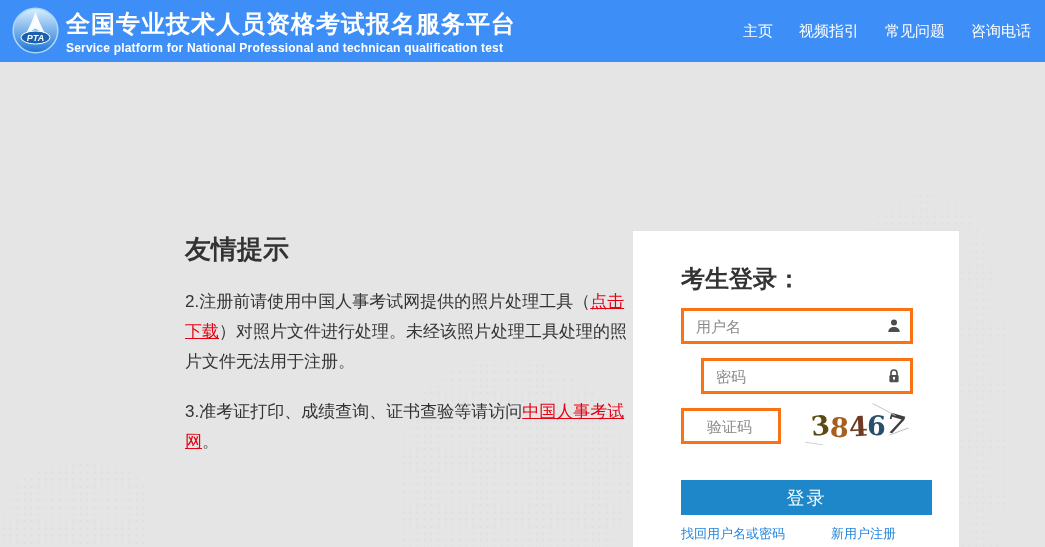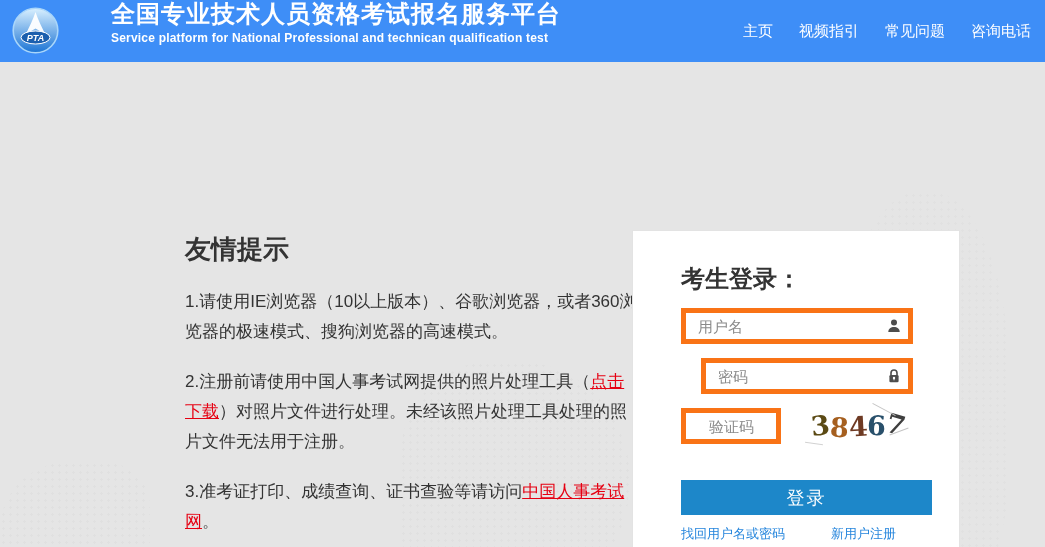--- a/index.html
+++ b/index.html
@@ -2,21 +2,21 @@
 <html><head>
 <meta charset="utf-8">
 <style>
   * { margin:0; padding:0; box-sizing:border-box; }
   html,body { width:1045px; height:547px; overflow:hidden; background:#fff;
     font-family:"Liberation Sans","DejaVu Sans",sans-serif; }
 
   
   .header { position:relative; width:100%; height:62px; background:#3e8ef7; }
   .logo { position:absolute; left:12px; top:7px; width:47px; height:47px; }
-  .brand { position:absolute; left:66px; top:0; color:#fff;margin-left:45px; }
+  .brand { position:absolute; left:66px; top:10px; color:#fff; }
   .brand-title { font-size:24px; font-weight:bold; letter-spacing:1px; line-height:28px; }
   .brand-sub { font-size:12px; font-weight:bold; margin-top:3px; letter-spacing:0.2px; }
   .topnav { position:absolute; right:14px; top:0; height:62px; display:flex; align-items:center; gap:26px; }
   .topnav a { color:#fff; font-size:15px; text-decoration:none; cursor:pointer; }
 
   
   .main { position:relative; width:100%; height:485px; background:#e5e5e5; }
 
   .map-dots { position:absolute; background-image:radial-gradient(#dcdcdc 1.1px, transparent 1.1px);
     background-size:7px 7px; opacity:.55; pointer-events:none; }
@@ -28,21 +28,21 @@
   .tips { position:absolute; left:185px; top:170px; width:452px; }
   .tips h2 { font-size:26px; font-weight:bold; color:#333; margin-bottom:14px; }
   .tip { font-size:17px; color:#333; line-height:30px; margin-top:20px; }
   .rlink { color:#e60012; text-decoration:underline; cursor:pointer; }
 
   
   .panel { position:absolute; left:632px; top:168px; width:328px; height:352px;
     background:#fff; border:1px solid #e3e3e3; }
   .panel h3 { position:absolute; left:48px; top:32px; font-size:24px; font-weight:bold; color:#333; }
   .frow { position:absolute; left:48px; width:232px; height:36px; }
-  .frow input { width:100%; height:36px; border:5px solid #f97316; padding:0 36px 0 12px;
+  .frow input { width:100%; height:36px; border:3px solid #f97316; padding:0 36px 0 12px;
     font-size:15px; color:#333; outline:none; font-family:inherit; }
   .frow input::placeholder { color:#8a8a8a; opacity:1; }
   .f1 { top:77px; } .f2 { top:127px;padding-left:20px; } .f3 { top:177px; }
   .f3 input { width:100px; padding-right:10px;padding-left:23px; }
   .field-icon { position:absolute; right:11px; top:10px; width:16px; height:16px; pointer-events:none; }
 
   .captcha { position:absolute; left:168px; top:170px; width:114px; height:48px; cursor:pointer;
     display:flex; align-items:center; justify-content:center; overflow:hidden; }
   .captcha span { font-family:"DejaVu Serif",serif; font-weight:bold; font-size:27px; display:inline-block; }
   .cd1 { transform:rotate(-6deg); } .cd2 { transform:rotate(3deg) translateY(2px); font-size:29px; }
@@ -89,23 +89,20 @@
 </div>
 
 <div class="main">
   <div class="map-dots md1"></div>
   <div class="map-dots md2"></div>
   <div class="map-dots md3"></div>
 
   <div class="tips">
     <h2>友情提示</h2>
     <p class="tip">
-      <span>1.请使用IE浏览器（10以上版本）、谷歌浏览器，或者360浏览器的极速模式、搜狗浏览器的高速模式。</span>
-    </p>
-    <p class="tip">
       <span>2.注册前请使用中国人事考试网提供的照片处理工具（</span><span class="rlink">点击下载</span><span>）对照片文件进行处理。未经该照片处理工具处理的照片文件无法用于注册。</span>
     </p>
     <p class="tip">
       <span>3.准考证打印、成绩查询、证书查验等请访问</span><span class="rlink">中国人事考试网</span><span>。</span>
     </p>
 
   </div>
 
   <div class="panel">
     <h3>考生登录：</h3>

